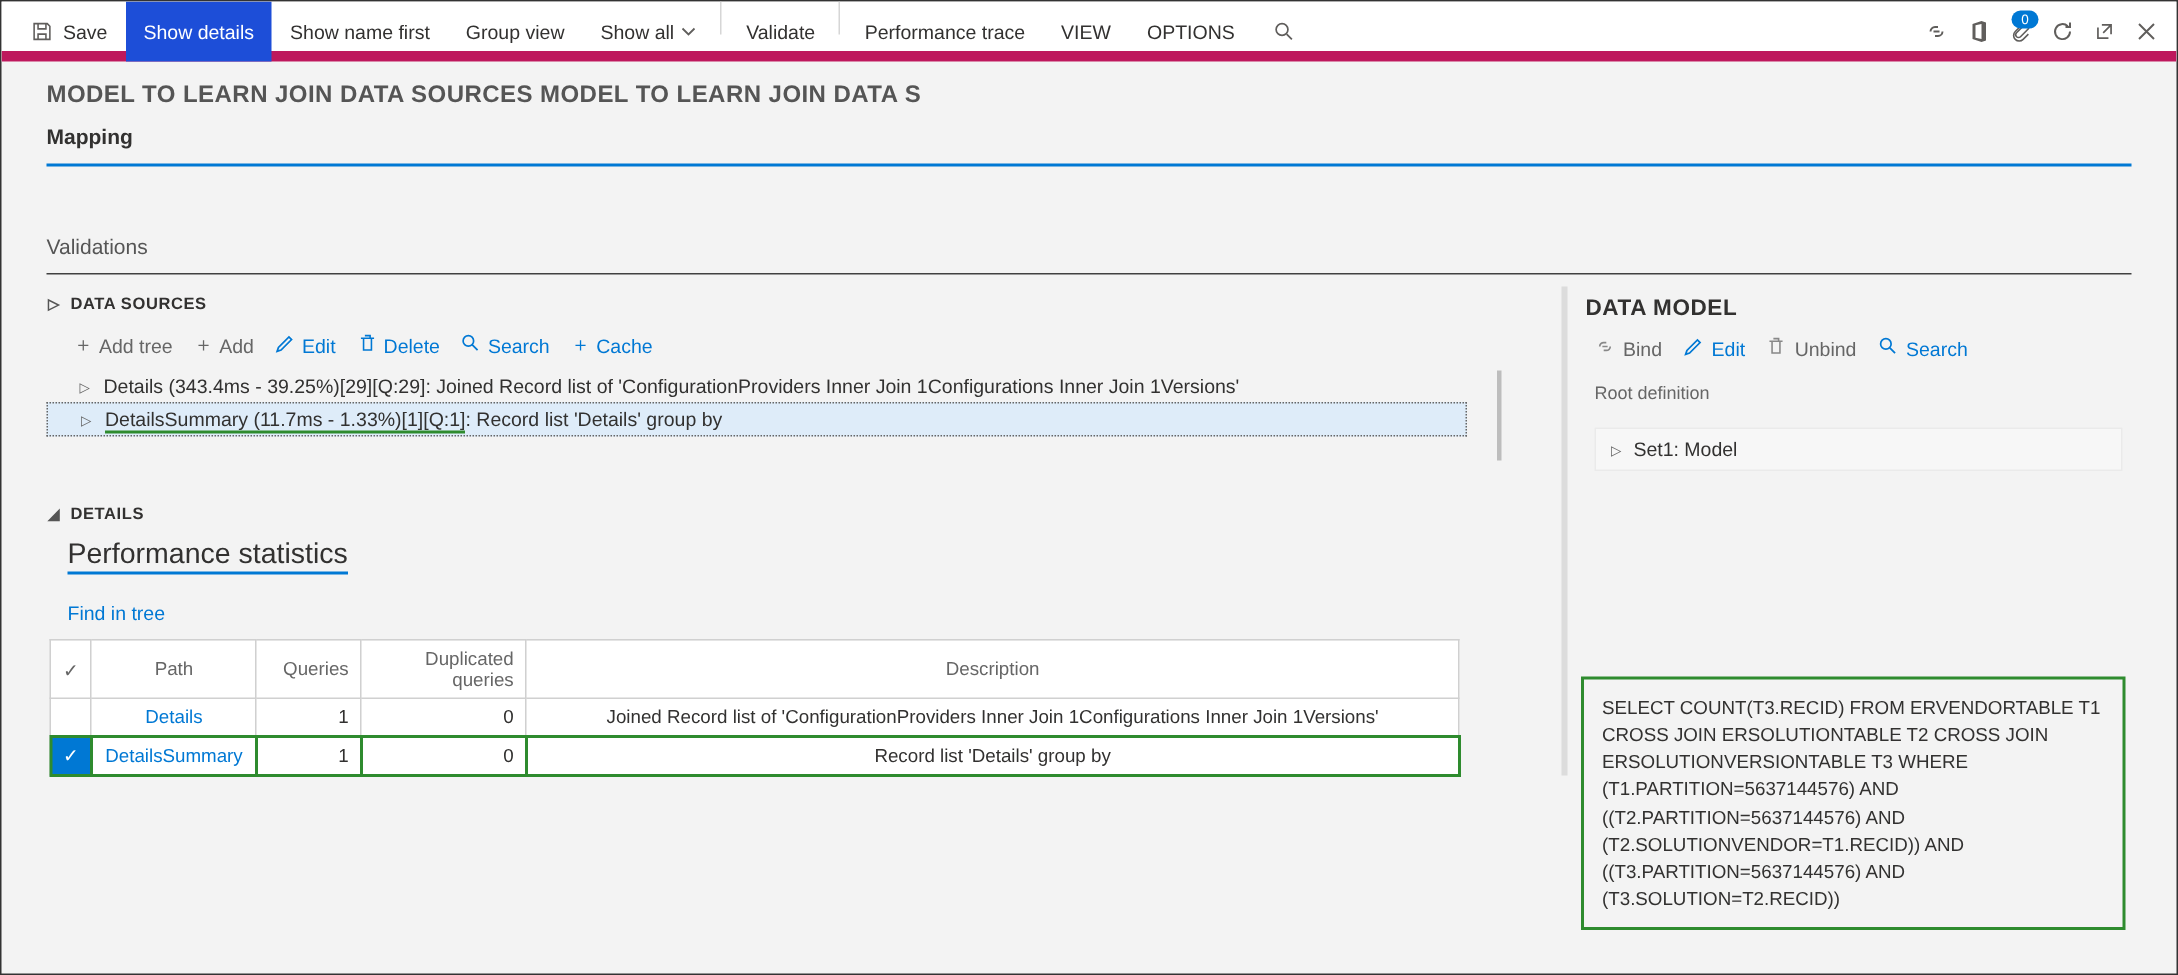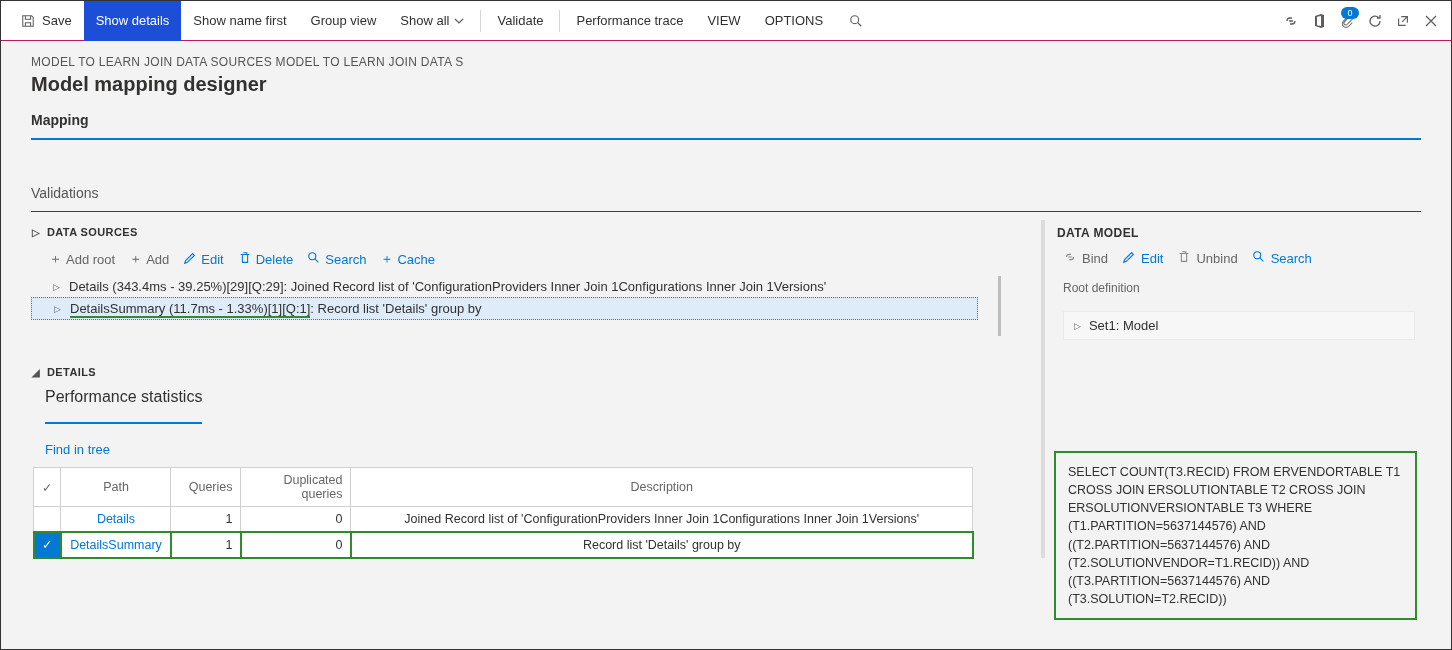--- a/index.html
+++ b/index.html
@@ -1,28 +1,28 @@
 <!DOCTYPE html>
 <html><head>
 <meta charset="utf-8">
 <style>
 * { margin:0; padding:0; box-sizing:border-box; font-family:"Segoe UI",Arial,sans-serif; }
 body { background:#f3f3f3; font-size:13px; color:#323130; width:1452px; height:650px; overflow:hidden; position:relative; border:1px solid #333; }
-.toolbar { height:40px; background:#fff; border-bottom:1px solid #be185d; display:flex; align-items:center; padding:0 6px; }
+.toolbar { height:40px; background:#fff; border-bottom:7px solid #be185d; display:flex; align-items:flex-start; padding:0 6px; }
 .tb-btn { padding:0 12px; height:40px; display:flex; align-items:center; gap:5px; cursor:pointer; font-size:13px; color:#323130; }
 .tb-btn.active { background:#1d4ed8; color:#fff; }
 .tb-sep { width:1px; height:22px; background:#d6d6d6; margin:0 4px; }
 .tb-spacer { flex:1; }
 .tb-ico { display:inline-flex; align-items:center; justify-content:center; width:18px; height:18px; color:#605e5c; }
 .tb-right-ico { width:28px; height:40px; display:flex; align-items:center; justify-content:center; color:#605e5c; cursor:pointer; }
 .badge { position:relative; }
 .badge::after { content:attr(data-badge); position:absolute; top:6px; right:2px; background:#0078d4; color:#fff; border-radius:7px; font-size:9px; min-width:12px; height:12px; display:flex; align-items:center; justify-content:center; padding:0 3px; }
 
 .content { padding:14px 30px 0 30px; height:calc(100% - 40px); overflow:auto; position:relative; }
-.breadcrumb { font-size:12px; letter-spacing:.3px; color:#555; margin-bottom:4px; font-weight:400; }
+.breadcrumb { font-size:16px; letter-spacing:.3px; color:#555; margin-bottom:4px; font-weight:700; }
 .page-title { font-size:20px; font-weight:600; margin-bottom:10px; }
 .tabs { display:flex; gap:40px; border-bottom:1px solid #404040; margin-bottom:0;flex-direction:column; }
 .tab { padding:6px 0 10px 0; font-size:14px; cursor:pointer; color:#555; }
 .tab.active { color:#323130; font-weight:600; border-bottom:2px solid #0078d4; margin-bottom:-1px; }
 
 .main-cols { display:flex; gap:40px; margin-top:8px; }
 .left-col { flex:1.6; min-width:0; }
 .right-col { width:380px; flex-shrink:0; border-left:4px solid #dcdcdc; padding-left:12px; }
 
 .section-hdr { display:flex; align-items:center; gap:6px; font-size:11px; font-weight:600; letter-spacing:.4px; margin:6px 0 6px 0; }
@@ -33,21 +33,21 @@
 .ds-act.muted { color:#666; }
 .ico-sm { width:14px; height:14px; display:inline-block; }
 
 .tree { margin-top:2px; border-right:3px solid #bdbdbd; padding-right:20px; min-height:60px; }
 .tree-row { display:flex; align-items:center; padding:3px 4px 3px 22px; gap:8px; font-size:13px; }
 .tree-row.sel { background:#deecf9; border:1px dotted #666; }
 .tree-row .expander { font-size:9px; color:#666; width:8px; }
 .green-under { border-bottom:2px solid #2e8b2e; }
 
 .details-sec { margin-top:30px; }
-.perf-tab { display:inline-block; font-size:16px; padding:4px 0 16px 0; border-bottom:2px solid #0078d4; margin-left:14px; margin-bottom:18px; }
+.perf-tab { display:inline-block; font-size:19px; padding:4px 0 0 0; border-bottom:2px solid #0078d4; margin-left:14px; margin-bottom:18px; }
 .link-blue { color:#0078d4; cursor:pointer; display:inline-block; margin-left:14px; margin-bottom:10px; }
 
 .grid { border-collapse:collapse; width:940px; margin-left:2px; }
 .grid th, .grid td { border:1px solid #d0d0d0; padding:5px 8px; font-size:12.5px; text-align:center; background:#fff; }
 .grid th { font-weight:400; color:#666; }
 .grid th.num, .grid td.num { text-align:right; }
 .grid .chk-col { width:26px; text-align:center; }
 .grid .path-link { color:#0078d4; cursor:pointer; }
 .grid tr.hl td, .grid tr.hl th.chk-col { outline:2px solid #2e8b2e; outline-offset:-1px; }
 .grid tr.hl .chk-col { background:#0078d4; color:#fff; }
@@ -141,39 +141,38 @@
     </div>
   <div class="tb-right-ico">
       <svg width="12" height="12" viewBox="0 0 12 12">
         <path stroke="#605e5c" stroke-width="1.3" d="M1 1l10 10M11 1L1 11"></path>
       </svg>
     </div>
 </div>
 
 <div class="content">
   <div class="breadcrumb">MODEL TO LEARN JOIN DATA SOURCES MODEL TO LEARN JOIN DATA S</div>
-  <div class="page-title">Model mapping designer</div>
 
   <div class="tabs">
     <div class="tab active">Mapping</div>
     <div class="tab">Validations</div>
   </div>
 
   <div class="main-cols">
 
     <div class="left-col">
       <div class="section-hdr">
         <span class="caret">▷</span>
         <span>DATA SOURCES</span>
       </div>
 
       <div class="ds-toolbar">
         <span class="ds-act muted">
             <span>＋</span>
-            <span>Add root</span>
+            <span>Add tree</span>
           </span>
         <span class="ds-act muted">
             <span>＋</span>
             <span>Add</span>
           </span>
         <span class="ds-act">
             <span><svg class="ico-sm" viewBox="0 0 16 16">
                 <path fill="none" stroke="#0078d4" stroke-width="1.3" d="M2 14l1-3 8-8 2 2-8 8z"></path>
               </svg></span>
             <span>Edit</span>
@@ -238,21 +237,21 @@
             <td class="num">1</td>
             <td class="num">0</td>
             <td>Record list 'Details' group by</td>
           </tr>
         </tbody>
           </table>
       </div>
     </div>
 
     <div class="right-col">
-      <div class="section-hdr" style="font-size:12px;">
+      <div class="section-hdr" style="font-size:15px;">
         <span>DATA MODEL</span>
       </div>
       <div class="dm-toolbar">
         <span class="dm-act">
             <span><svg class="ico-sm" viewBox="0 0 16 16">
                 <path fill="none" stroke="#888" stroke-width="1.3" d="M4 8a3 3 0 013-3h2M12 8a3 3 0 01-3 3H7M6 8h4"></path>
               </svg></span>
             <span>Bind</span>
           </span>
         <span class="dm-act primary">

